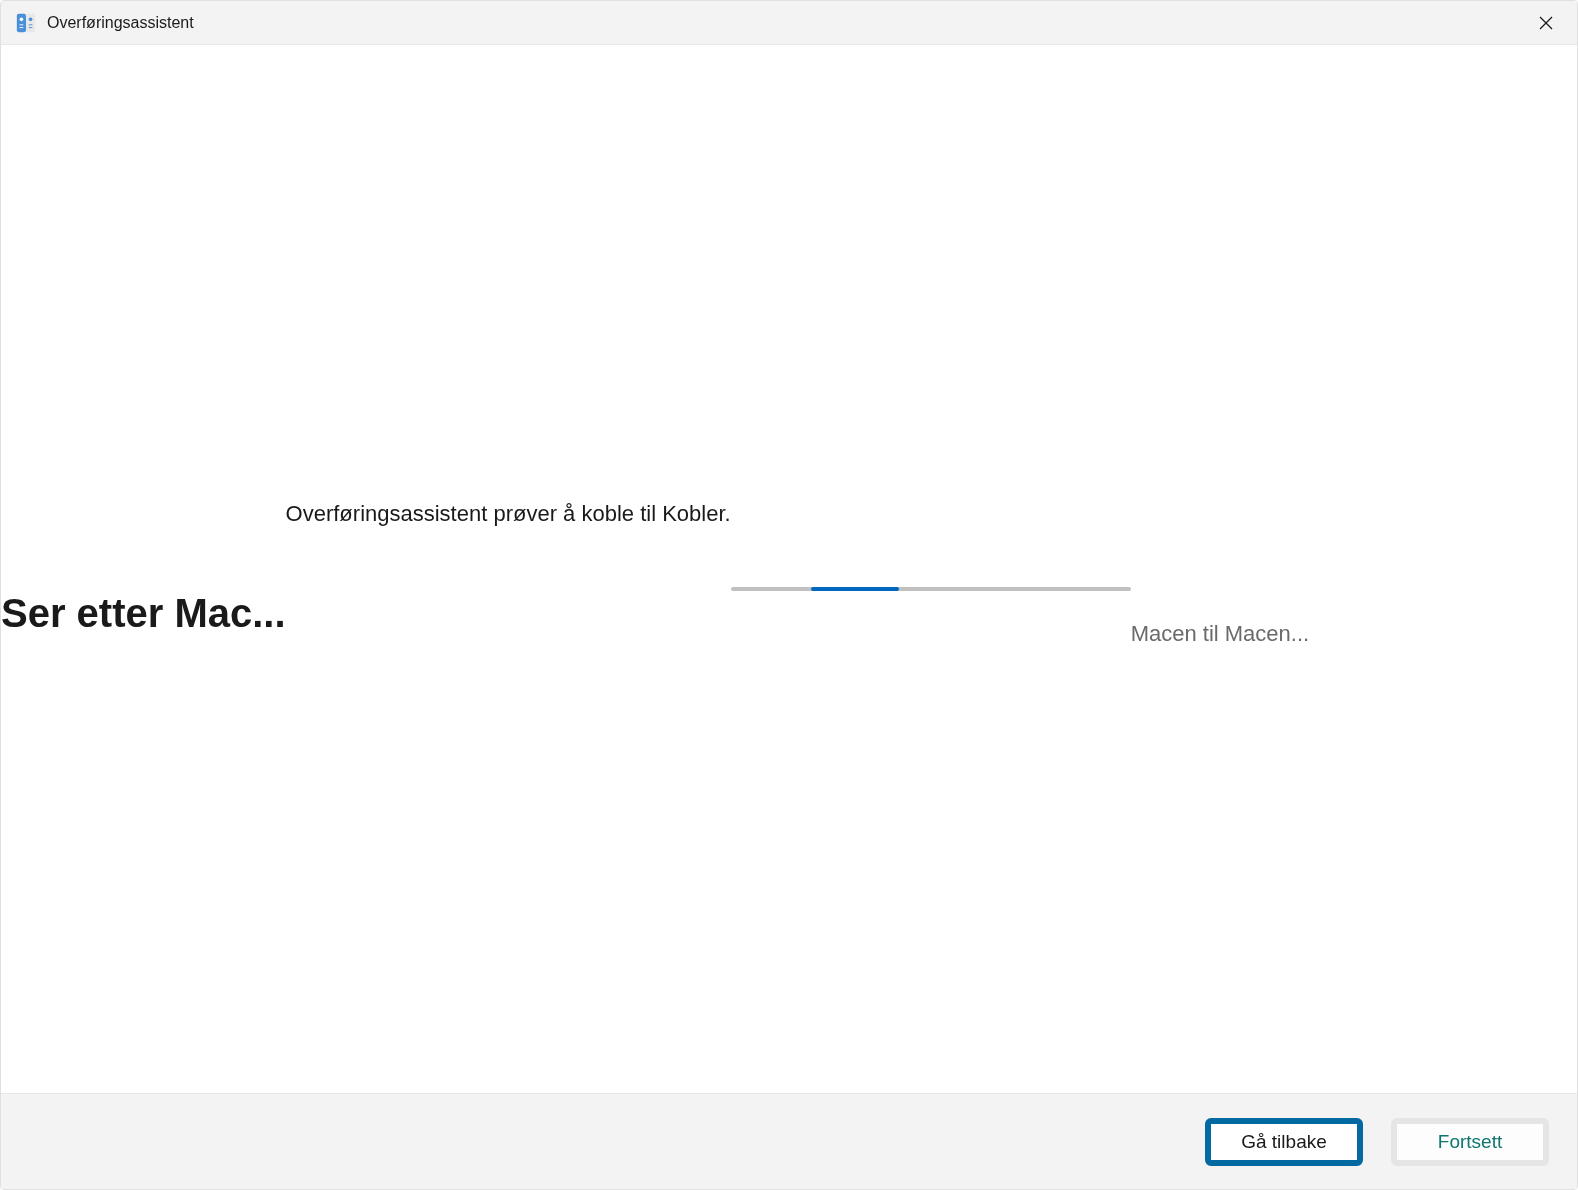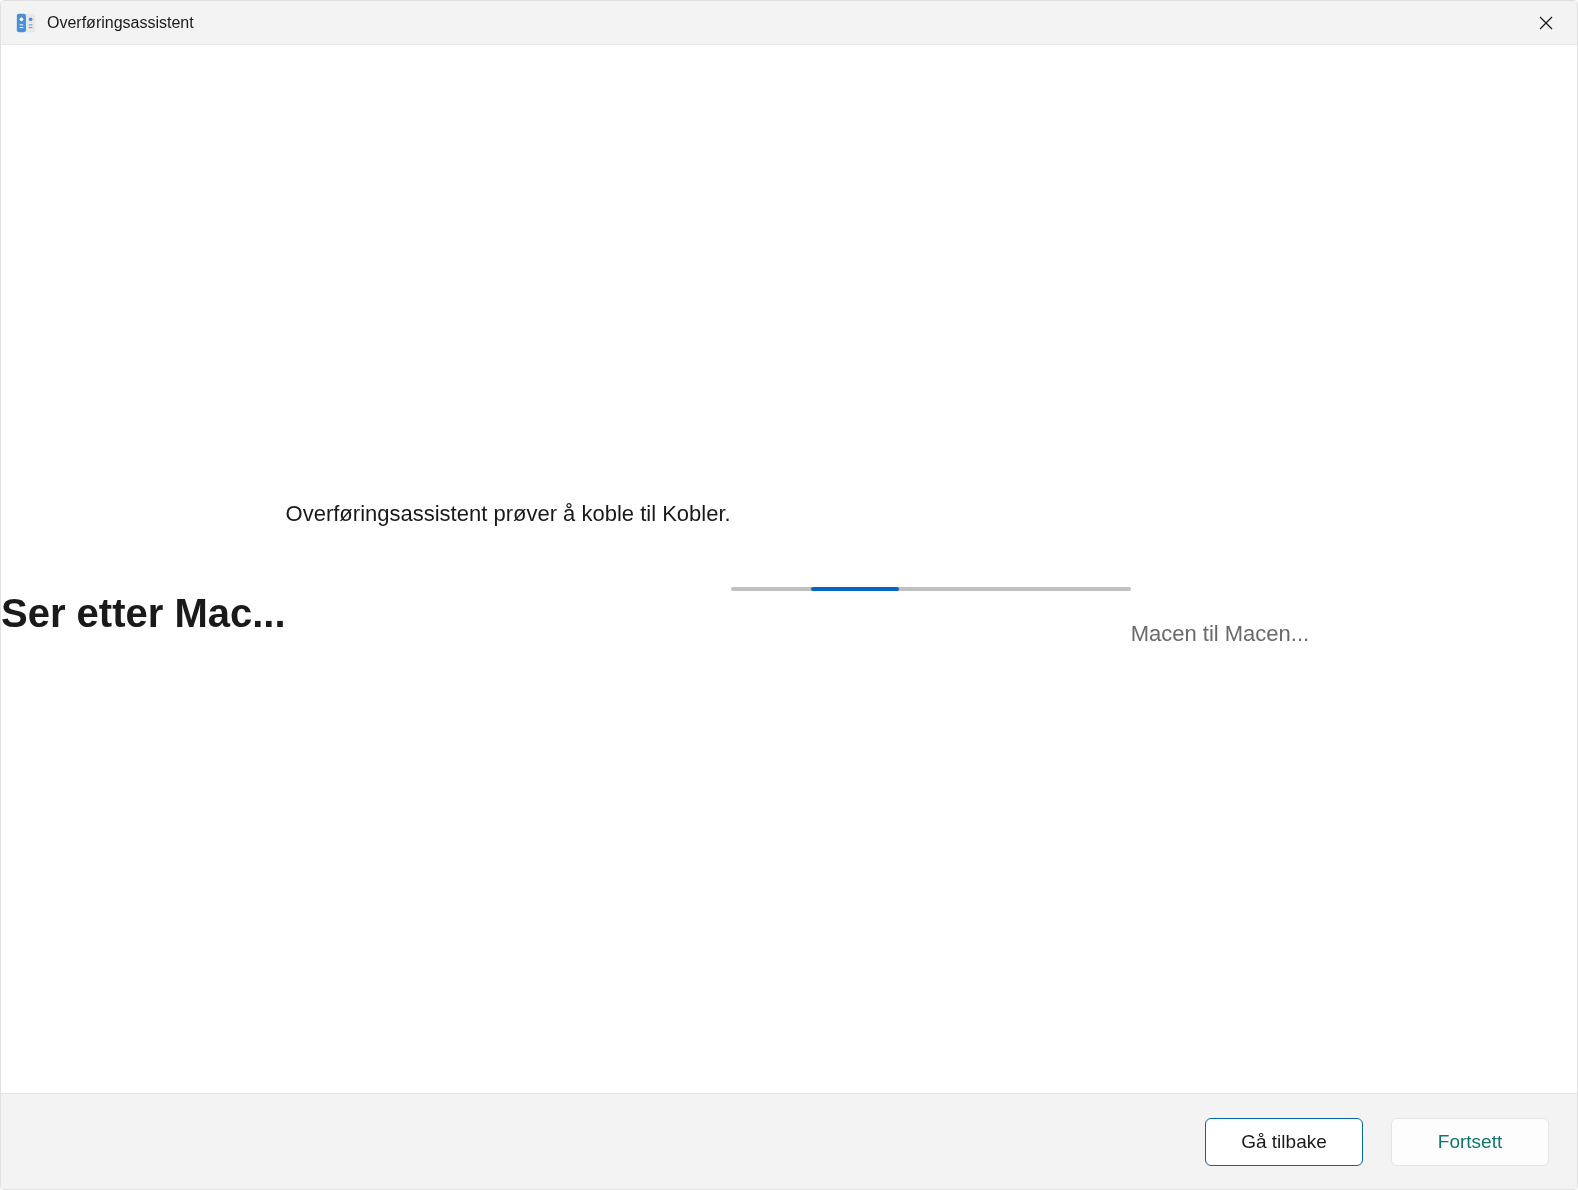--- a/index.html
+++ b/index.html
@@ -121,21 +121,21 @@
       align-items: center;
       justify-content: flex-end;
       padding: 0 28px;
       gap: 28px;
     }
     
     .footer-button {
       min-width: 158px;
       height: 48px;
       background: #ffffff;
-      border: 1px solid #0369a1;
+      border: 6px solid #0369a1;
       border-radius: 6px;
       font-size: 19px;
       color: #1a1a1a;
       cursor: pointer;
       font-family: inherit;
       padding: 0 22px;
     }
     
     .footer-button.disabled {
       color: #0f766e;

